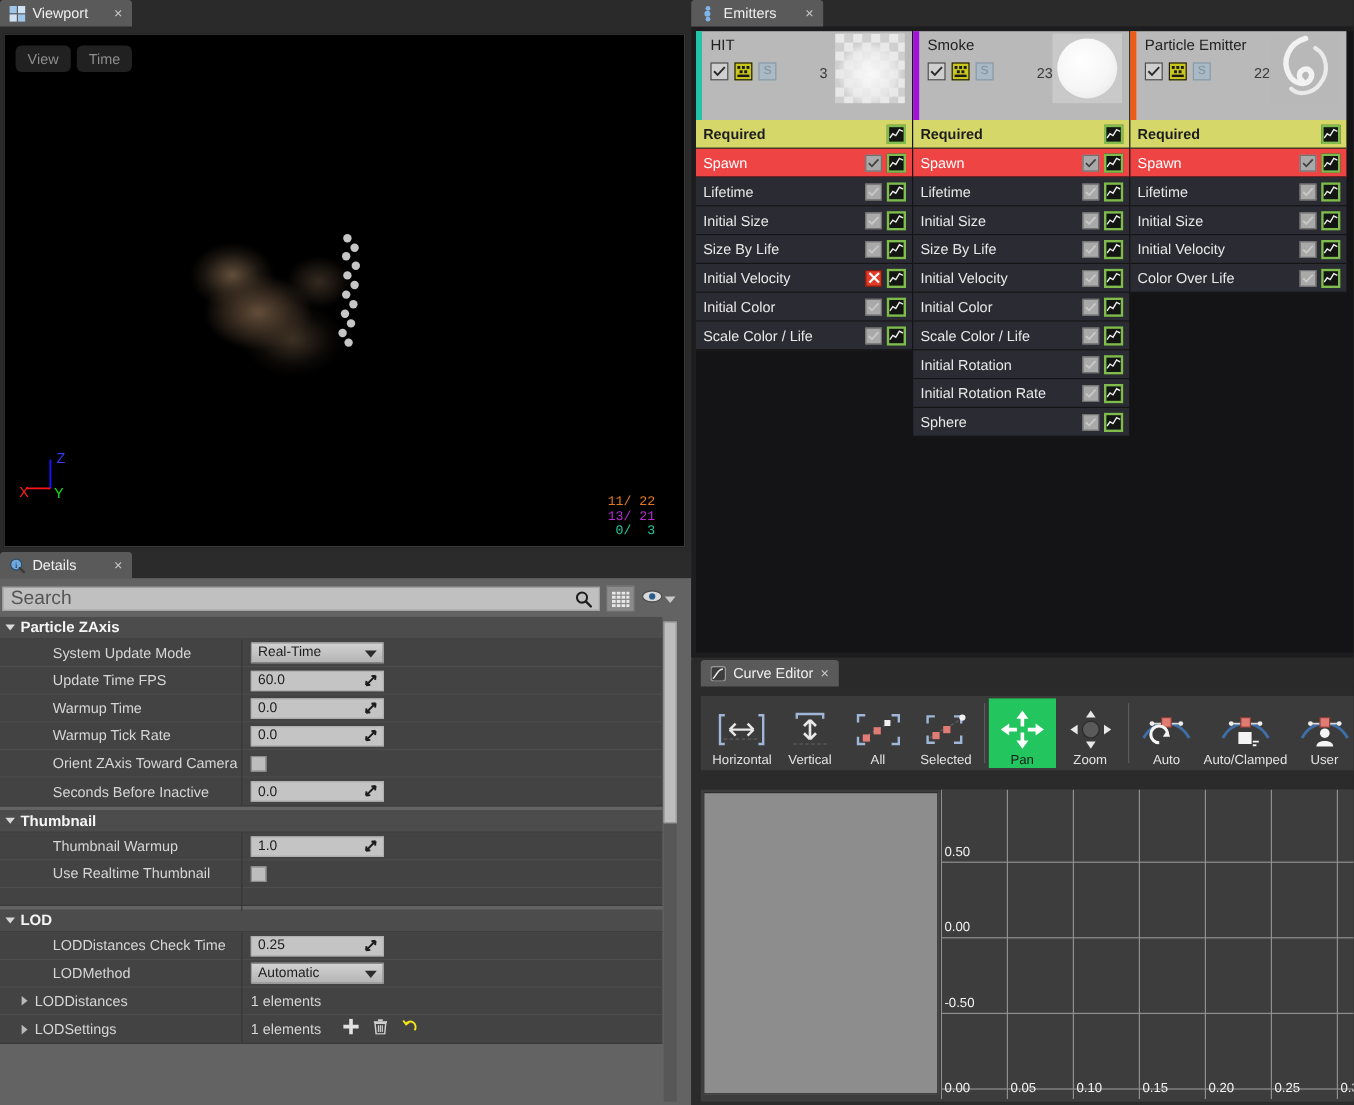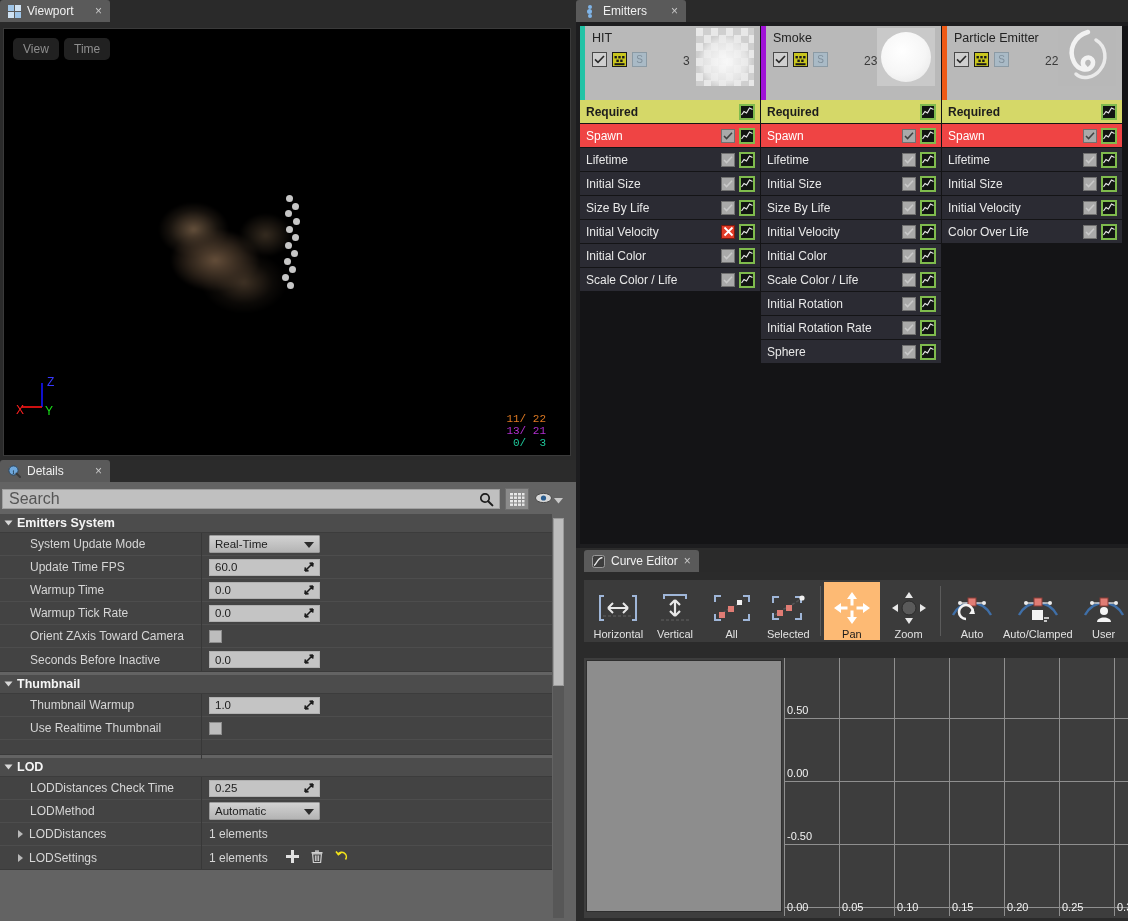--- a/index.html
+++ b/index.html
@@ -114,21 +114,21 @@
   .cat {
     background:#4c4c4c; color:#f5f5f5; font-size:12.5px; font-weight:bold;
     height: 19px; display:flex; align-items:center; gap:6px; padding-left: 6px;
     border-bottom:1px solid #3c3c3c;
     width: 552px;
   }
   .cat .arrow { width:0;height:0; border-left:5px solid #d8d8d8; border-top:4px solid transparent; border-bottom:4px solid transparent; transform: rotate(90deg); }
   .proprows { width: 552px; background: #434343; border-bottom: 1px solid #3a3a3a; }
   .prow { height: 23px; display:flex; align-items:center; border-bottom: 1px solid #4d4d4d; }
   .prow:last-child { border-bottom: none; }
-  .plabel { width: 190px; padding-left: 30px; font-size: 12px; color:#d6d6d6; white-space:nowrap; }
+  .plabel { width: 190px; padding-left: 44px; font-size: 12px; color:#d6d6d6; white-space:nowrap; }
   .pval { flex:1 1 auto; padding-left: 7px; border-left: 1px solid #383838; height:23px; display:flex; align-items:center;margin-left:11px; }
   .field {
     width: 111px; height: 17px; background:#c4c4c4; color:#1c1c1c; font-size: 11.5px;
     display:flex; align-items:center; padding: 0 5px; position: relative; border: 1px solid #b0b0b0;
   }
   .field .spin { position:absolute; right:4px; top:2px; }
   .combo {
     width: 111px; height: 18px; background: linear-gradient(#d2d2d2,#b4b4b4); color:#1c1c1c;
     font-size: 11.5px; display:flex; align-items:center; padding: 0 5px; position:relative;
     border:1px solid #9a9a9a; border-radius: 1px;
@@ -179,21 +179,21 @@
 
   
   #curve-panel { position:absolute; left:576px; top:550px; width:552px; height:371px; background:#2b2b2b; }
   #curve-tabstrip { width: 552px; }
   #curve-toolbar {
     position:absolute; left:8px; top: 30px; width: 548px; height: 62px;
     background:#3b3b3b; display:flex; align-items:center; padding-left: 6px;
   }
   .cbtn { width: 62px; height: 58px; display:flex; flex-direction:column; align-items:center; justify-content:flex-end;
           gap:2px; font-size: 11px; color:#e2e2e2; position:relative; }
-  .cbtn.active { background:#fdba74; color:#1c1c1c; }
+  .cbtn.active { background:#22c55e; color:#1c1c1c; }
   .cbtn .glyph { height: 36px; display:flex; align-items:center; justify-content:center; }
   .csep { width:1px; height:50px; background:#5b5b5b; margin: 0 3px; }
 
   #curve-graph { position:absolute; left:8px; top: 108px; width: 548px; height: 260px; background:#3d3d3d; }
   #curve-sidebar { position:absolute; left: 2px; top: 2px; width: 196px; height: 252px; background:#8d8d8d; border:1px solid #2e2e2e; }
   #curve-plot { position:absolute; left: 200px; top: 0px; width: 348px; height: 258px; background:#3d3d3d; overflow:hidden; }
   .vgrid { position:absolute; top:0; width:1px; height:258px; background:#8f8f8f; }
   .hgrid { position:absolute; left:0; width:348px; height:1px; background:#8f8f8f; }
   .ytick { position:absolute; font-size: 11px; color:#f2f2f2; left: 3px; }
   .xtick { position:absolute; font-size: 11px; color:#f2f2f2; bottom: 3px; }
@@ -314,21 +314,21 @@
                 <path d="M0 1 L9 1 L4.5 6.6 Z" fill="#c8c8c8"></path>
               </svg>
           </span>
         </div>
       </div>
 
       <div id="details-scrollarea">
 
         <div class="cat">
           <span class="arrow"></span>
-          <span>Emitters System</span>
+          <span>Particle ZAxis</span>
         </div>
         <div class="proprows">
           <div class="prow">
             <div class="plabel">System Update Mode</div>
             <div class="pval">
               <div class="combo">
                 <span>Real-Time</span>
                 <span class="caret"></span>
               </div>
             </div>

